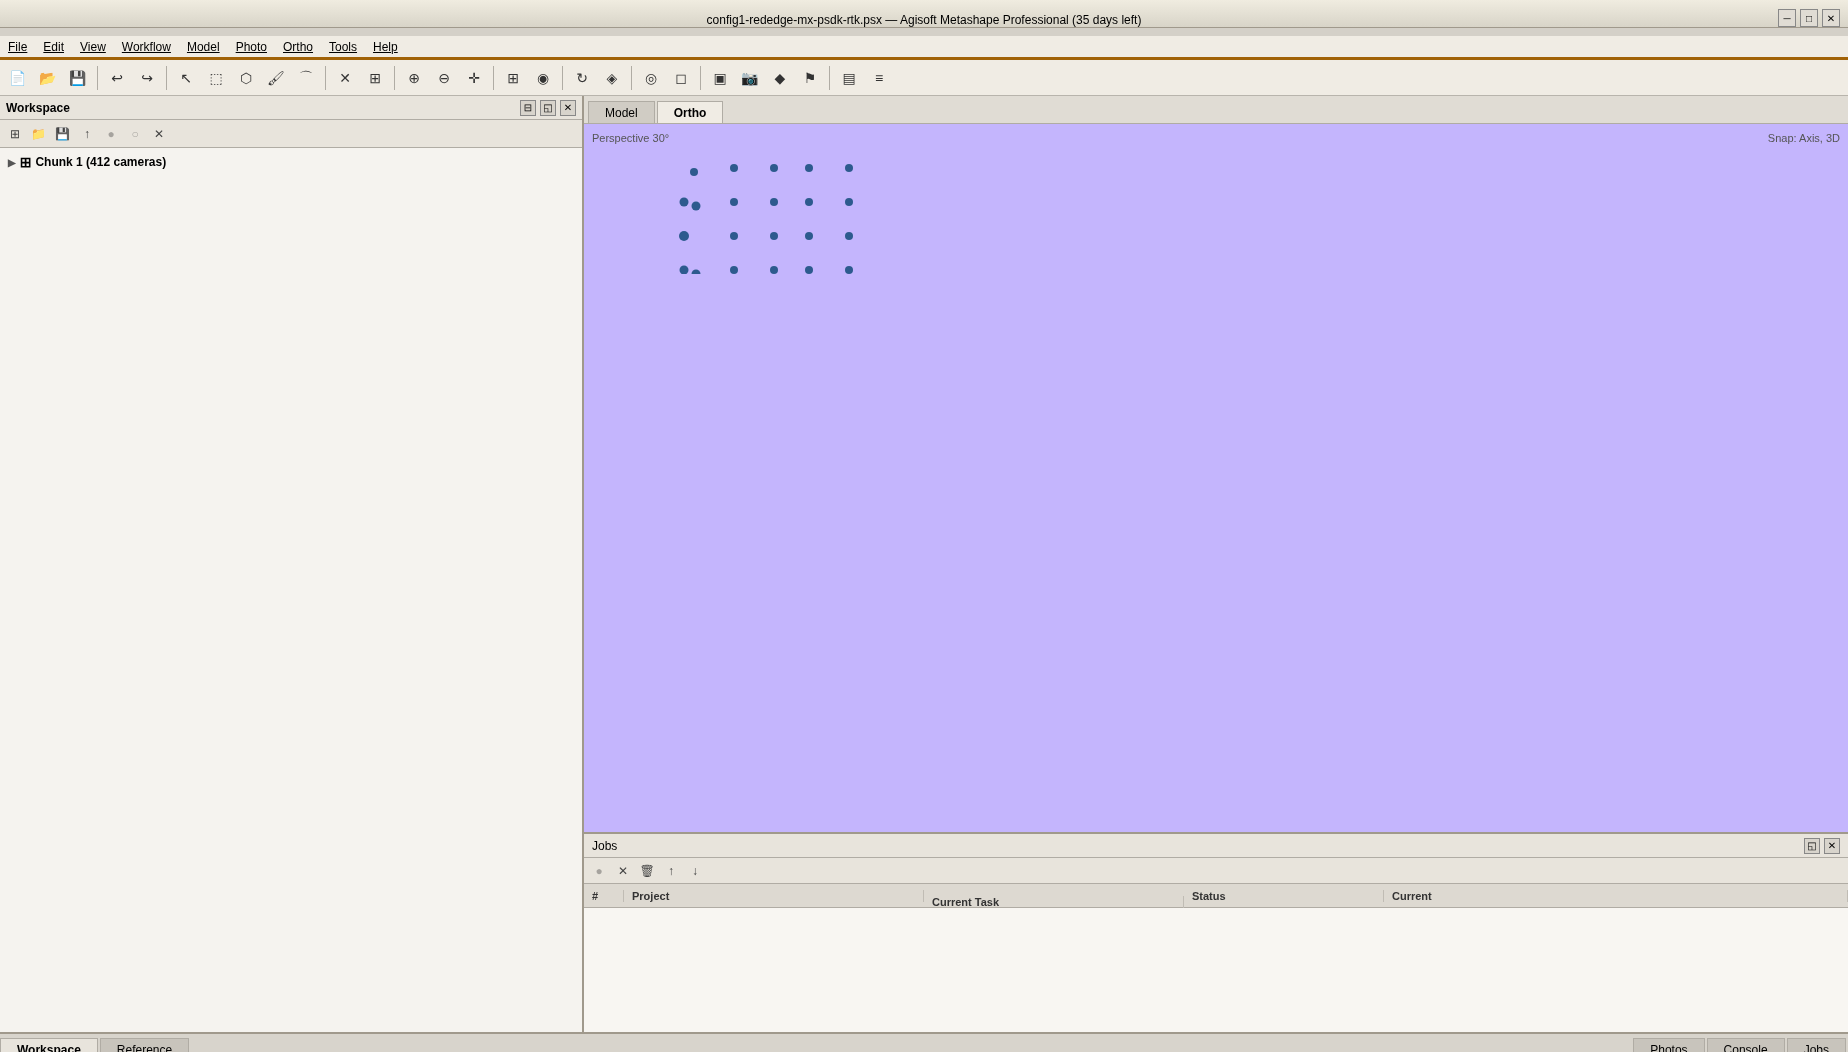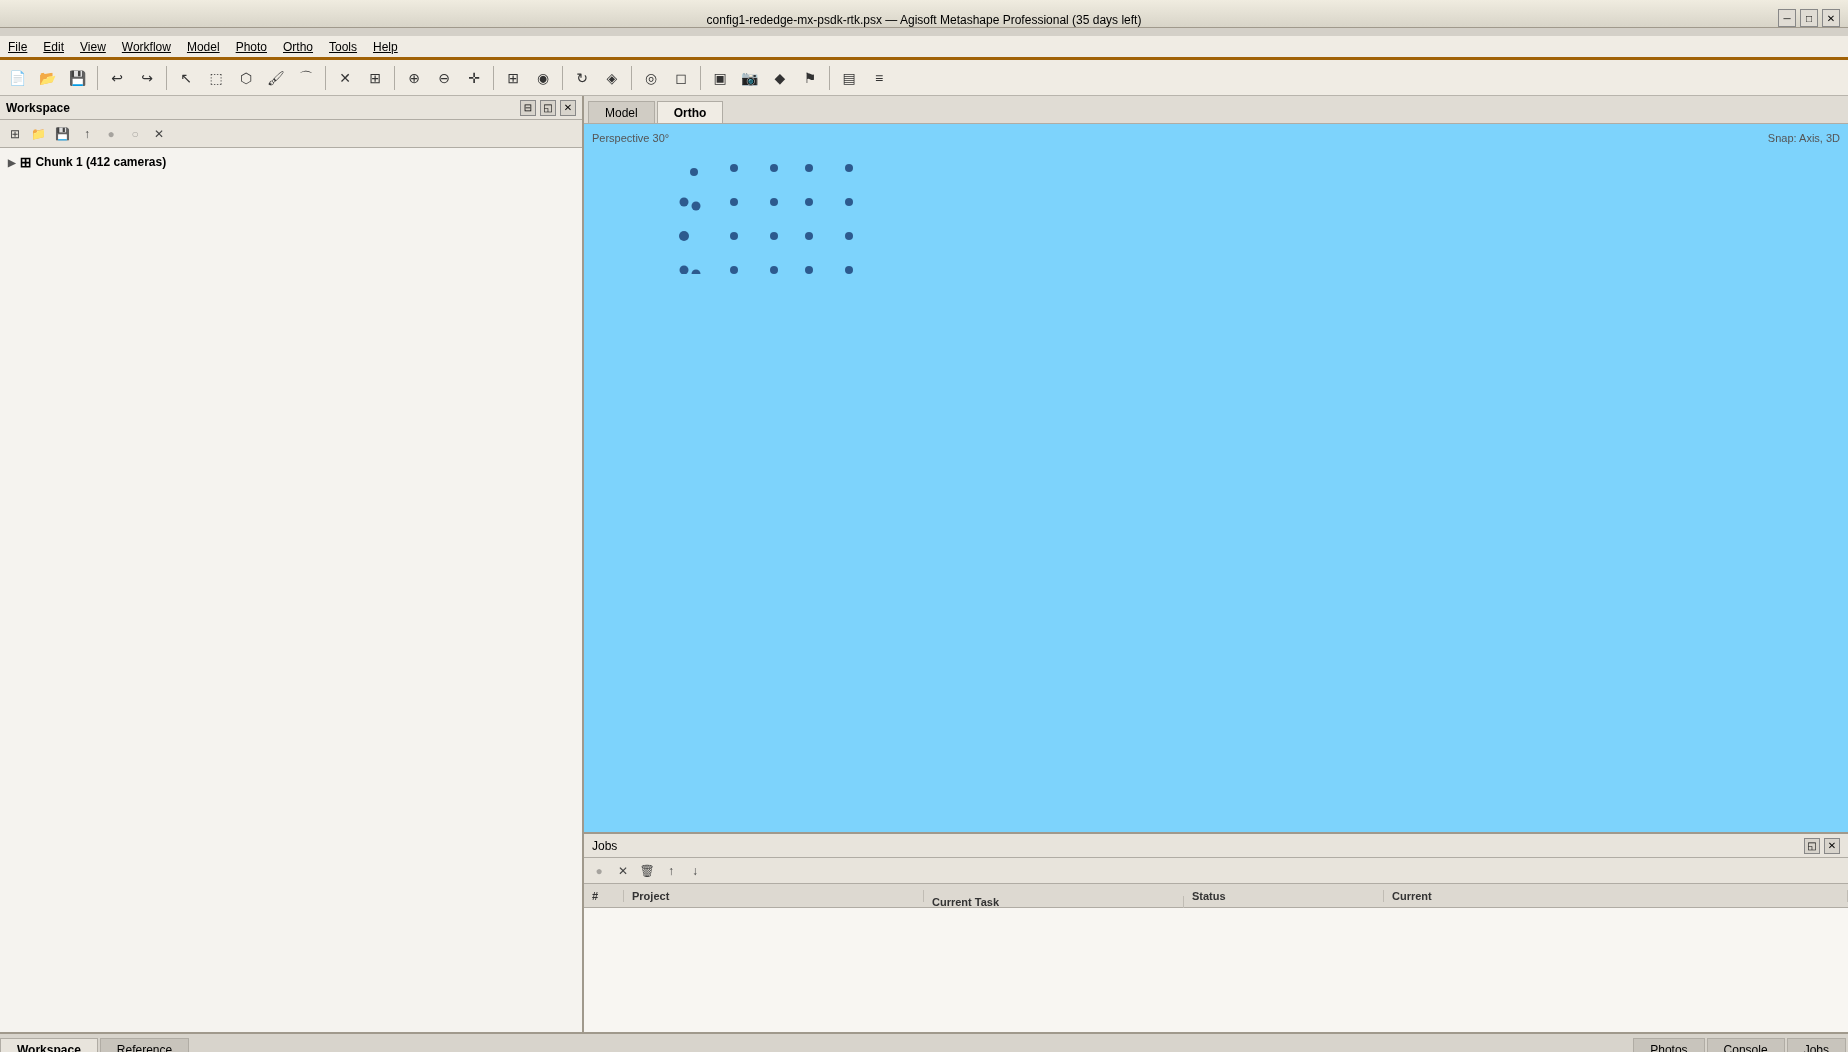--- a/index.html
+++ b/index.html
@@ -173,21 +173,21 @@
       margin-right: 2px;
     }
     .view-tab.active {
       background: #f0ece4;
       font-weight: bold;
     }
 
     
     .viewport {
       flex: 1;
-      background: #7dd3fc;
+      background: #c4b5fd;
       position: relative;
       overflow: hidden;
     }
     .viewport-info-left {
       position: absolute;
       top: 8px;
       left: 8px;
       font-size: 11px;
       color: #555;
     }

